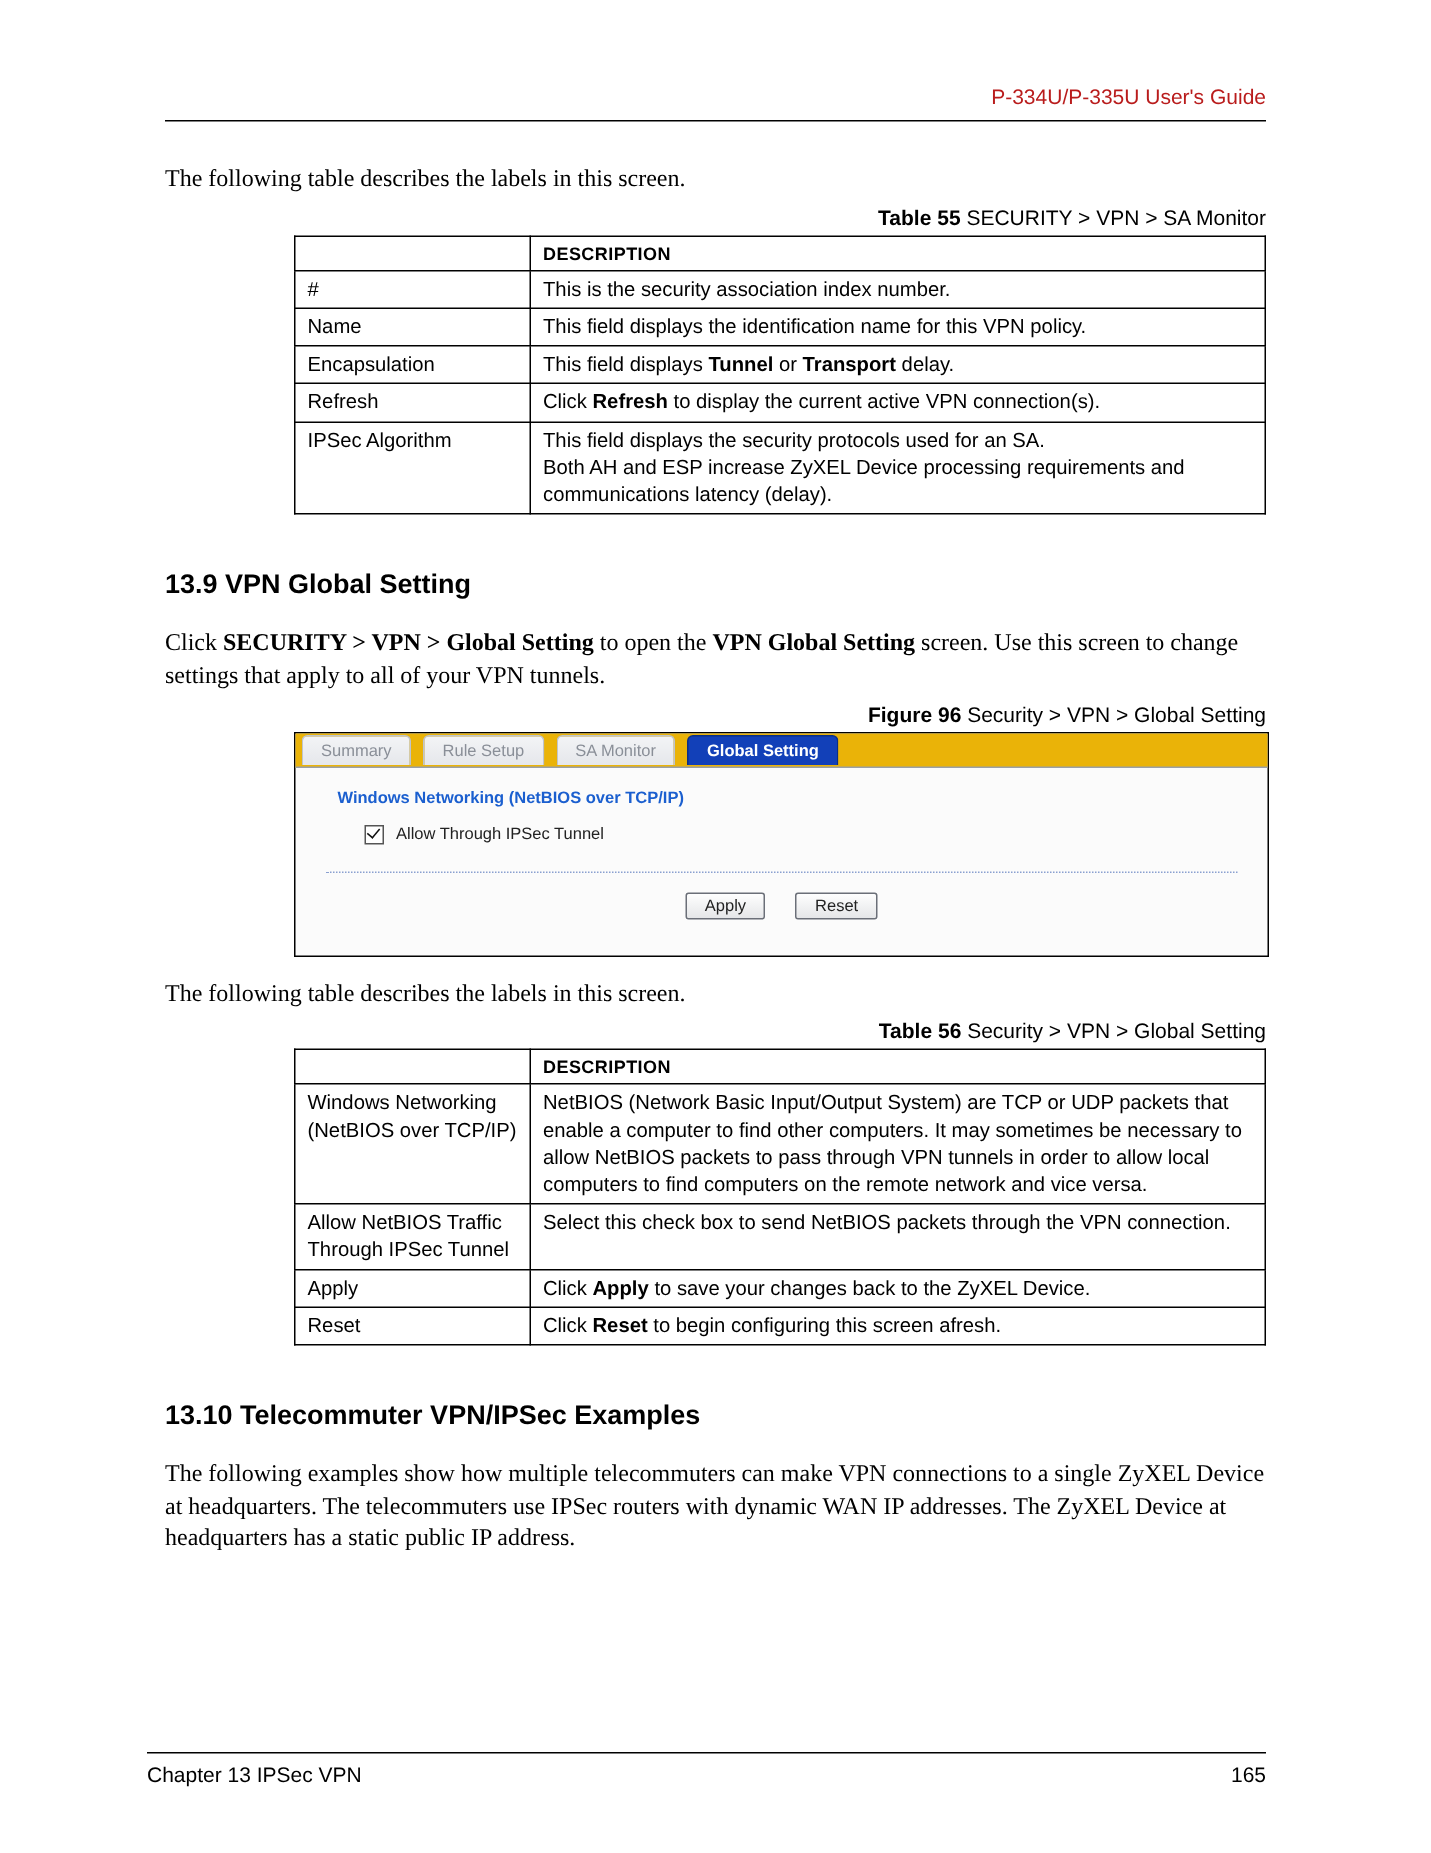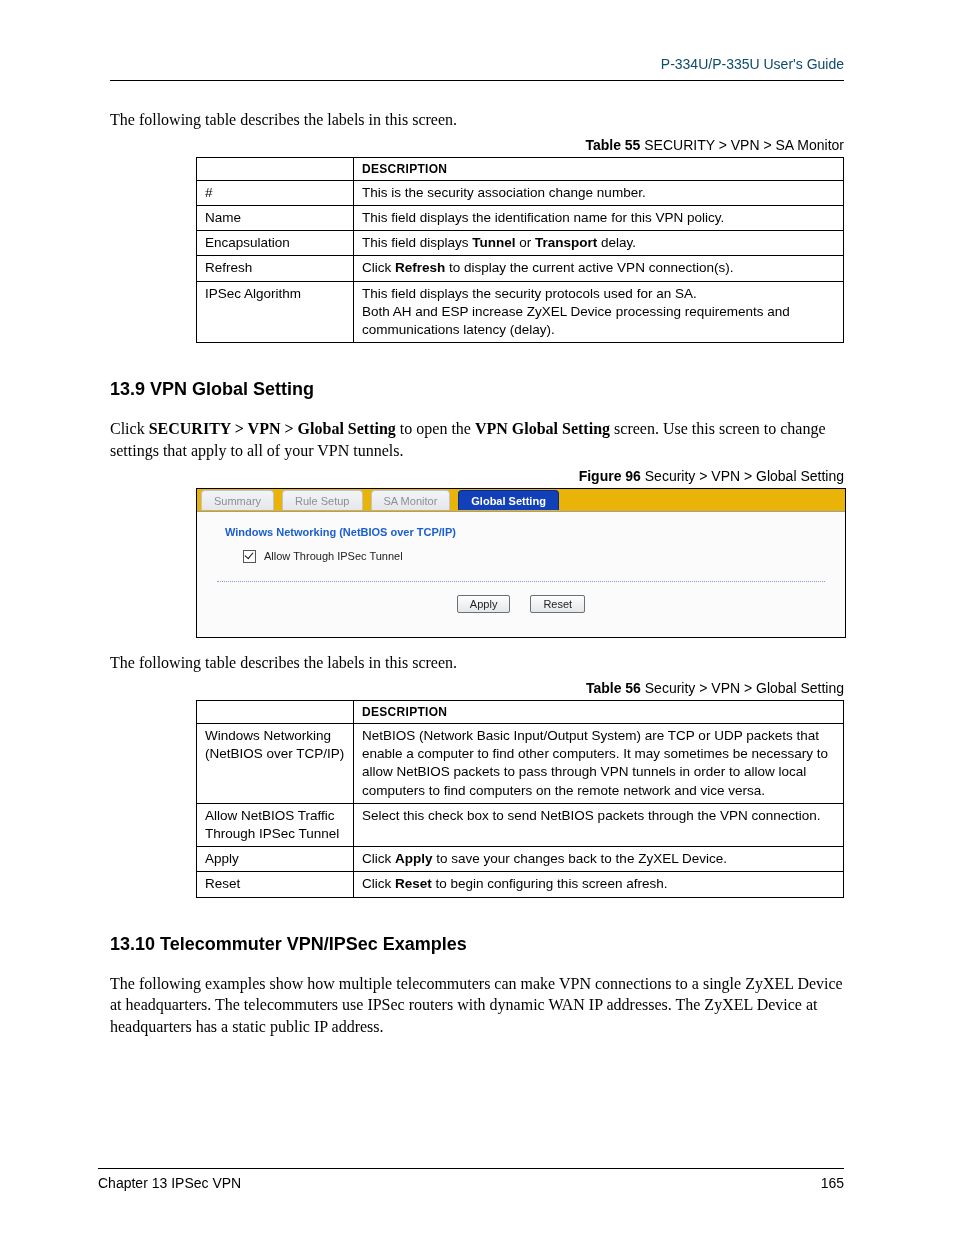--- a/index.html
+++ b/index.html
@@ -12,21 +12,21 @@
     width: 954px;
     height: 1235px;
     position: relative;
     box-sizing: border-box;
     padding: 56px 110px 44px 110px;
   }
   .header-right {
     text-align: right;
     font-family: Arial, Helvetica, sans-serif;
     font-size: 14px;
-    color: #0c4a6e;
+    color: #b91c1c;
     margin-bottom: 8px;
   }
   .hr {
     border: 0;
     border-top: 1px solid #000;
     margin: 0 0 28px 0;
   }
   .indent {
     margin-left: 86px;
   }
@@ -182,21 +182,21 @@
     <b>Table 55</b><span>   SECURITY &gt; VPN &gt; SA Monitor</span>
   </div>
   <table class="desc indent">
     <tbody>
         <tr>
       <th class="hdr col0"></th>
       <th class="hdr">DESCRIPTION</th>
     </tr>
     <tr>
       <td class="col0">#</td>
-      <td>This is the security association change number.</td>
+      <td>This is the security association index number.</td>
     </tr>
     <tr>
       <td class="col0">Name</td>
       <td>This field displays the identification name for this VPN policy.</td>
     </tr>
     <tr>
       <td class="col0">Encapsulation</td>
       <td><span>This field displays </span><b>Tunnel</b><span> or </span><b>Transport</b><span> delay.</span></td>
     </tr>
     <tr>

